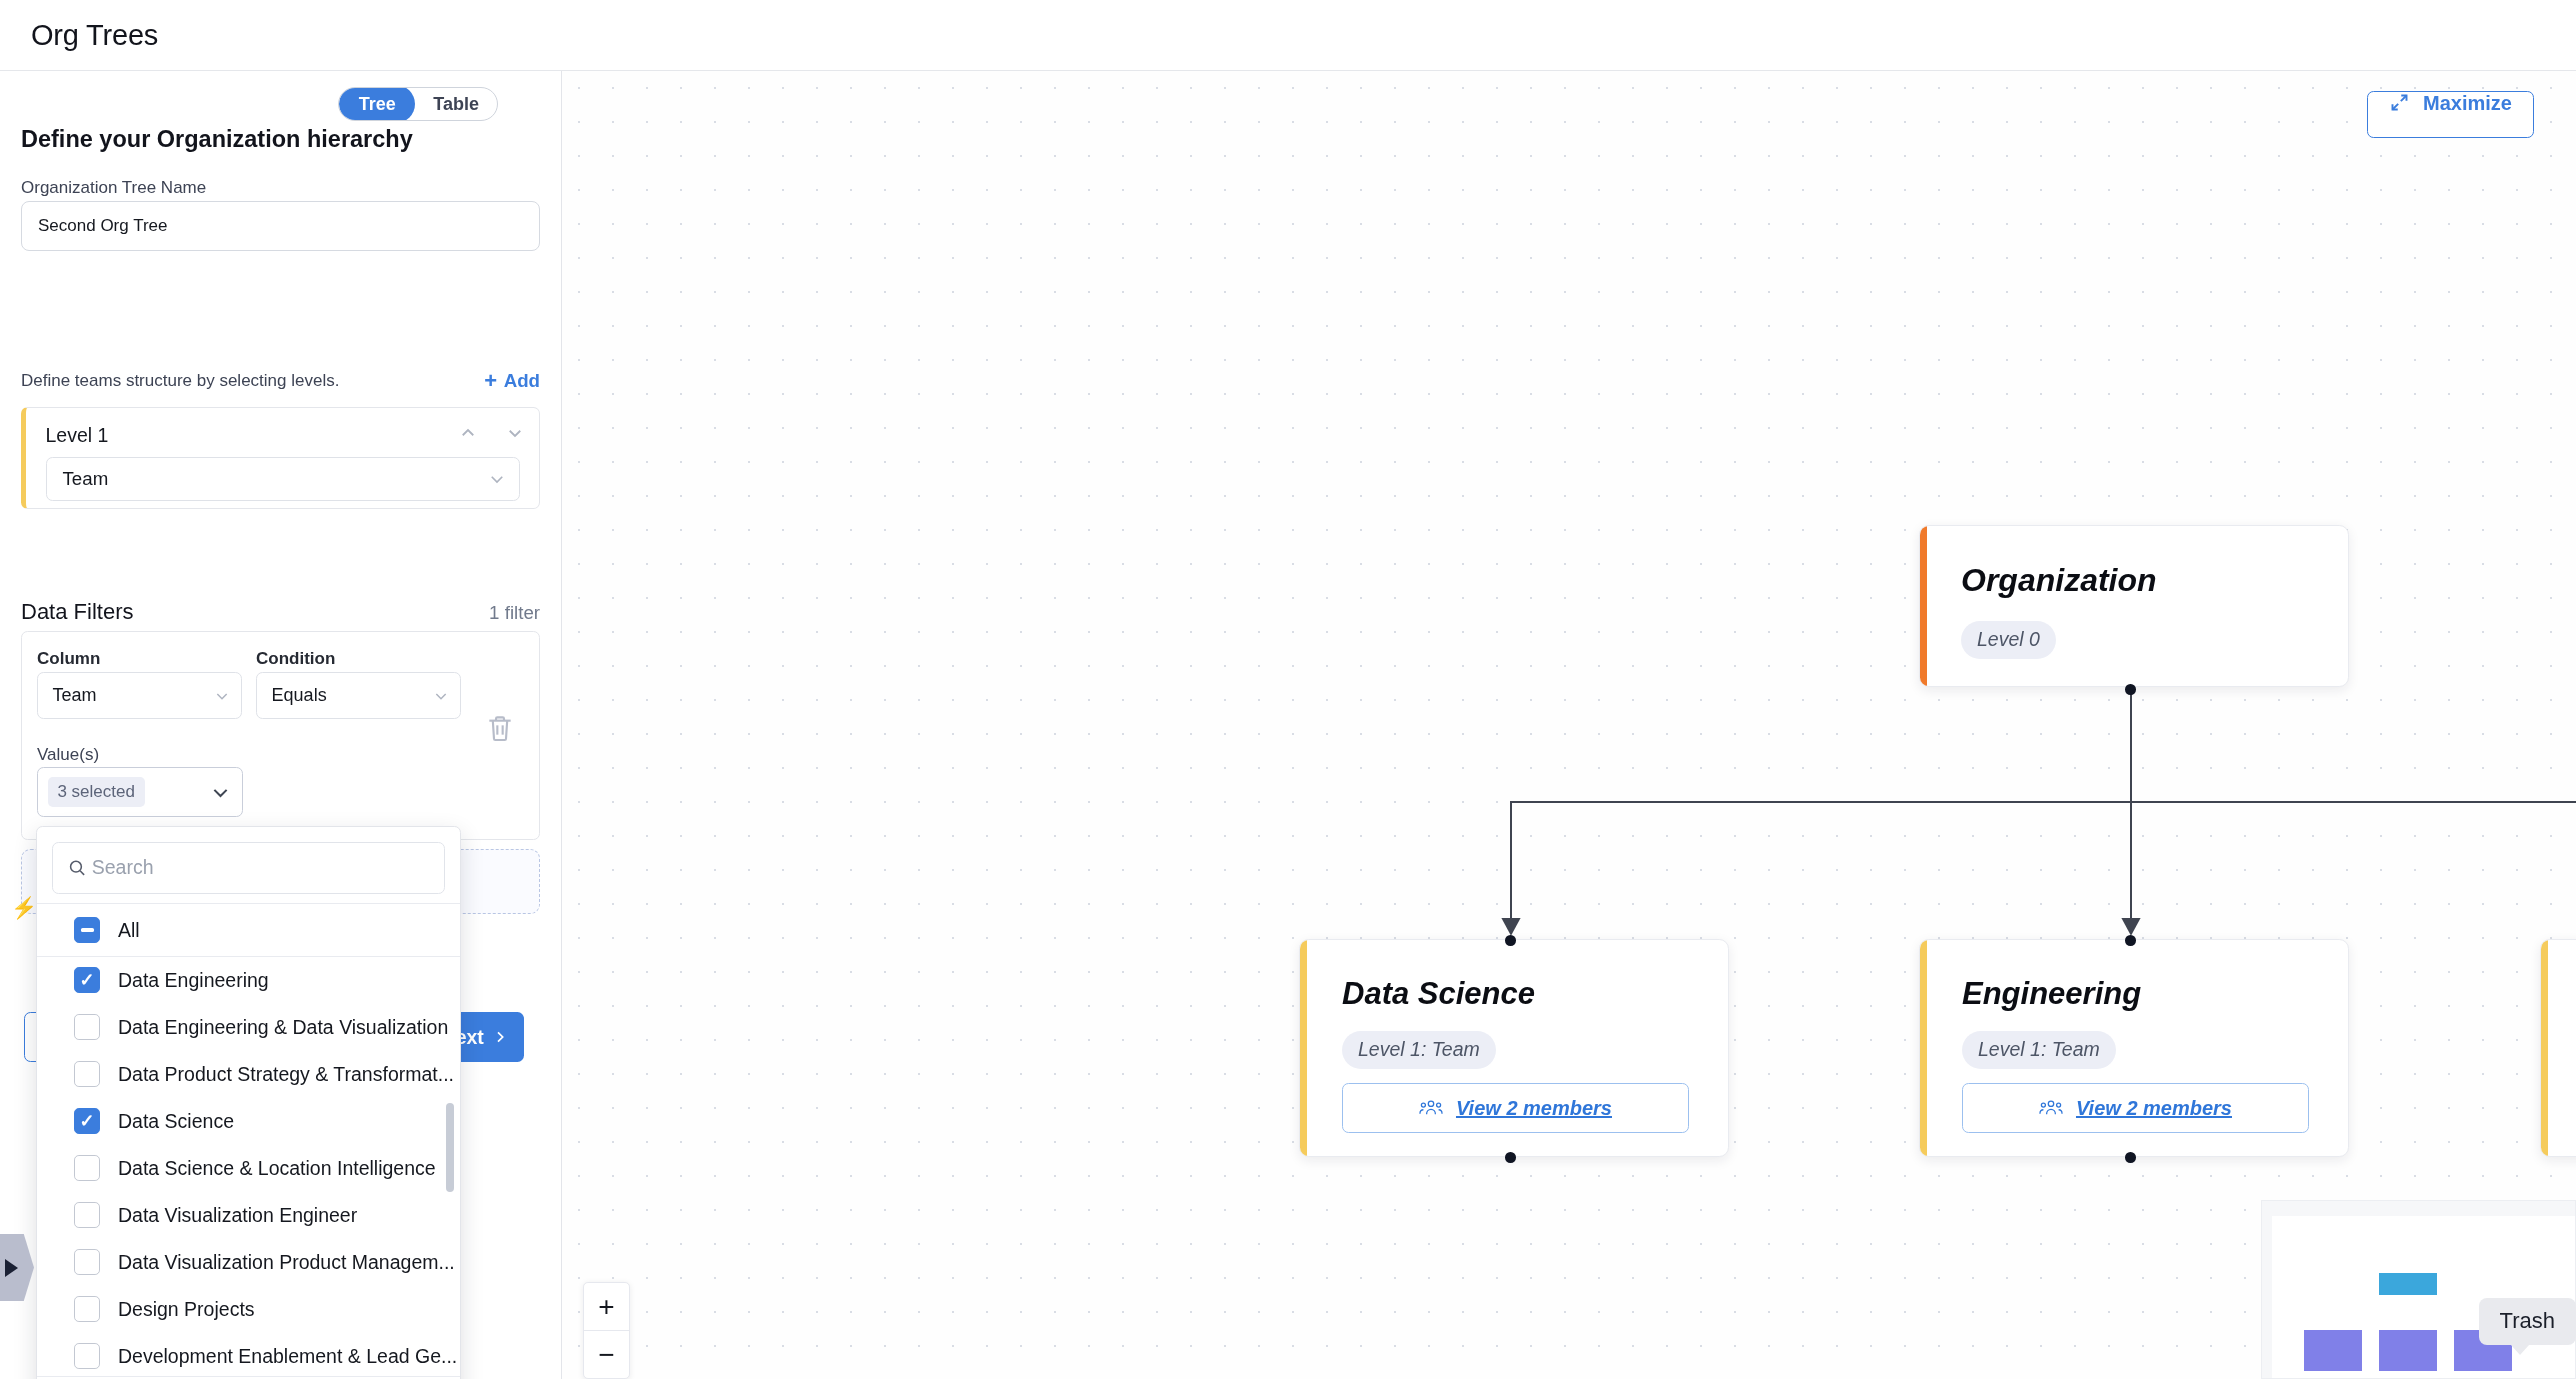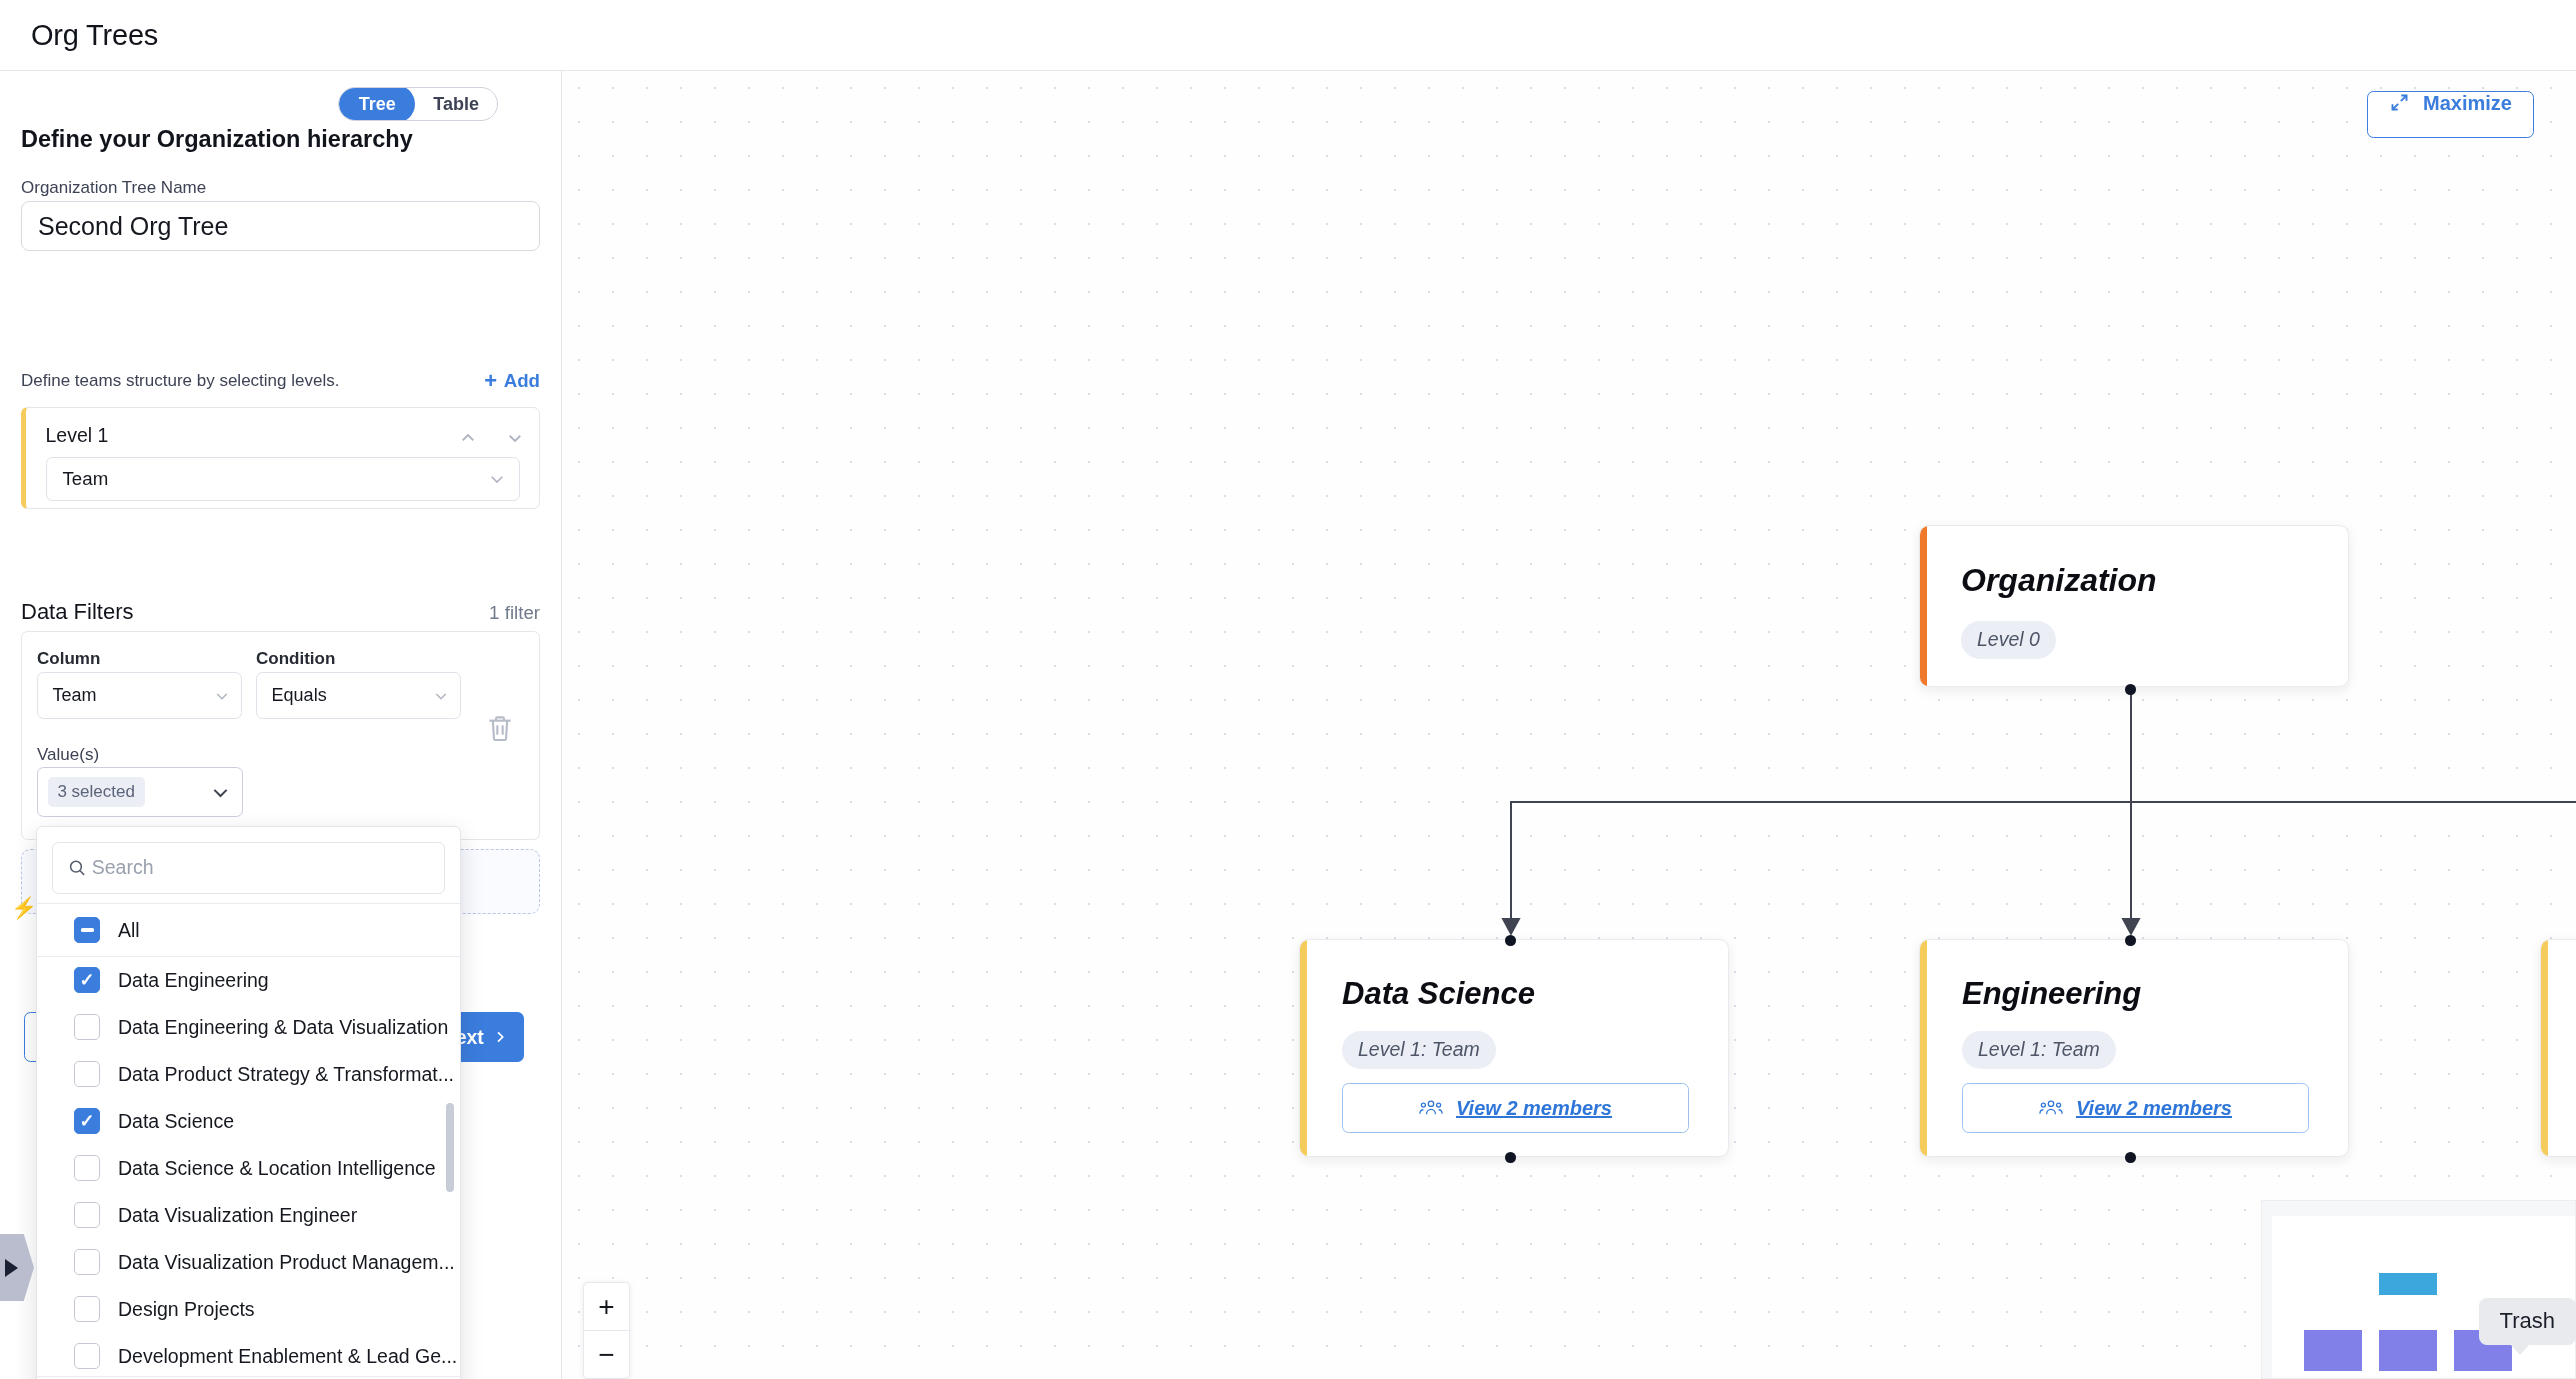--- a/index.html
+++ b/index.html
@@ -47,42 +47,42 @@
     font-size: 23.5px; font-weight: 700; color: #12141c;
   }
   .field-label {
     font-size: 17px; color: #3d4354; font-weight: 400;
   }
   .lbl-tree-name { position: absolute; top: 107px; left: 21px; }
   .tree-name-input {
     position: absolute; top: 130px; left: 21px; width: 519px; height: 50px;
     border: 0.8px solid #d6dae1; border-radius: 8px; background: #fff;
     display: flex; align-items: center; padding: 0 16px;
-    font-size: 25px; color: #15181f;
+    font-size: 17px; color: #15181f;
   }
 
   .levels-row {
     position: absolute; top: 299px; left: 21px; width: 519px;
     display: flex; align-items: center; justify-content: space-between;
   }
   .levels-hint { font-size: 17px; color: #3d4354; }
   .add-btn {
     display: flex; align-items: center; gap: 6.5px;
     font-size: 18.7px; font-weight: 600; color: #3b7ddd;
   }
   .add-plus { font-size: 22px; line-height: 1; color: #3b7ddd; }
 
   .level-card {
     position: absolute; top: 336px; left: 21px; width: 519px; height: 102px;
     background: #ffffff; border: 0.8px solid #e4e6eb; border-radius: 6.5px;
     border-left: 5.7px solid #f5cb5c;
   }
   .level-card-head {
     position: absolute; top: 16px; left: 19.5px; right: 14.6px;
-    display: flex; align-items: flex-end; justify-content: space-between;
+    display: flex; align-items: flex-start; justify-content: space-between;
   }
   .level-card-title { font-size: 19.5px; color: #15181f; }
   .chev-group { display: flex; gap: 29px; align-items: center; }
   .chev { width: 18px; height: 18px; color: #aeb4c0; }
   .level-select {
     position: absolute; top: 49px; left: 19.5px; width: 474px; height: 44px;
     border: 0.8px solid #dfe2e8; border-radius: 6.5px; background: #fff;
     display: flex; align-items: center; justify-content: space-between;
     padding: 0 13px 0 16px; font-size: 18.7px; color: #15181f;
   }

